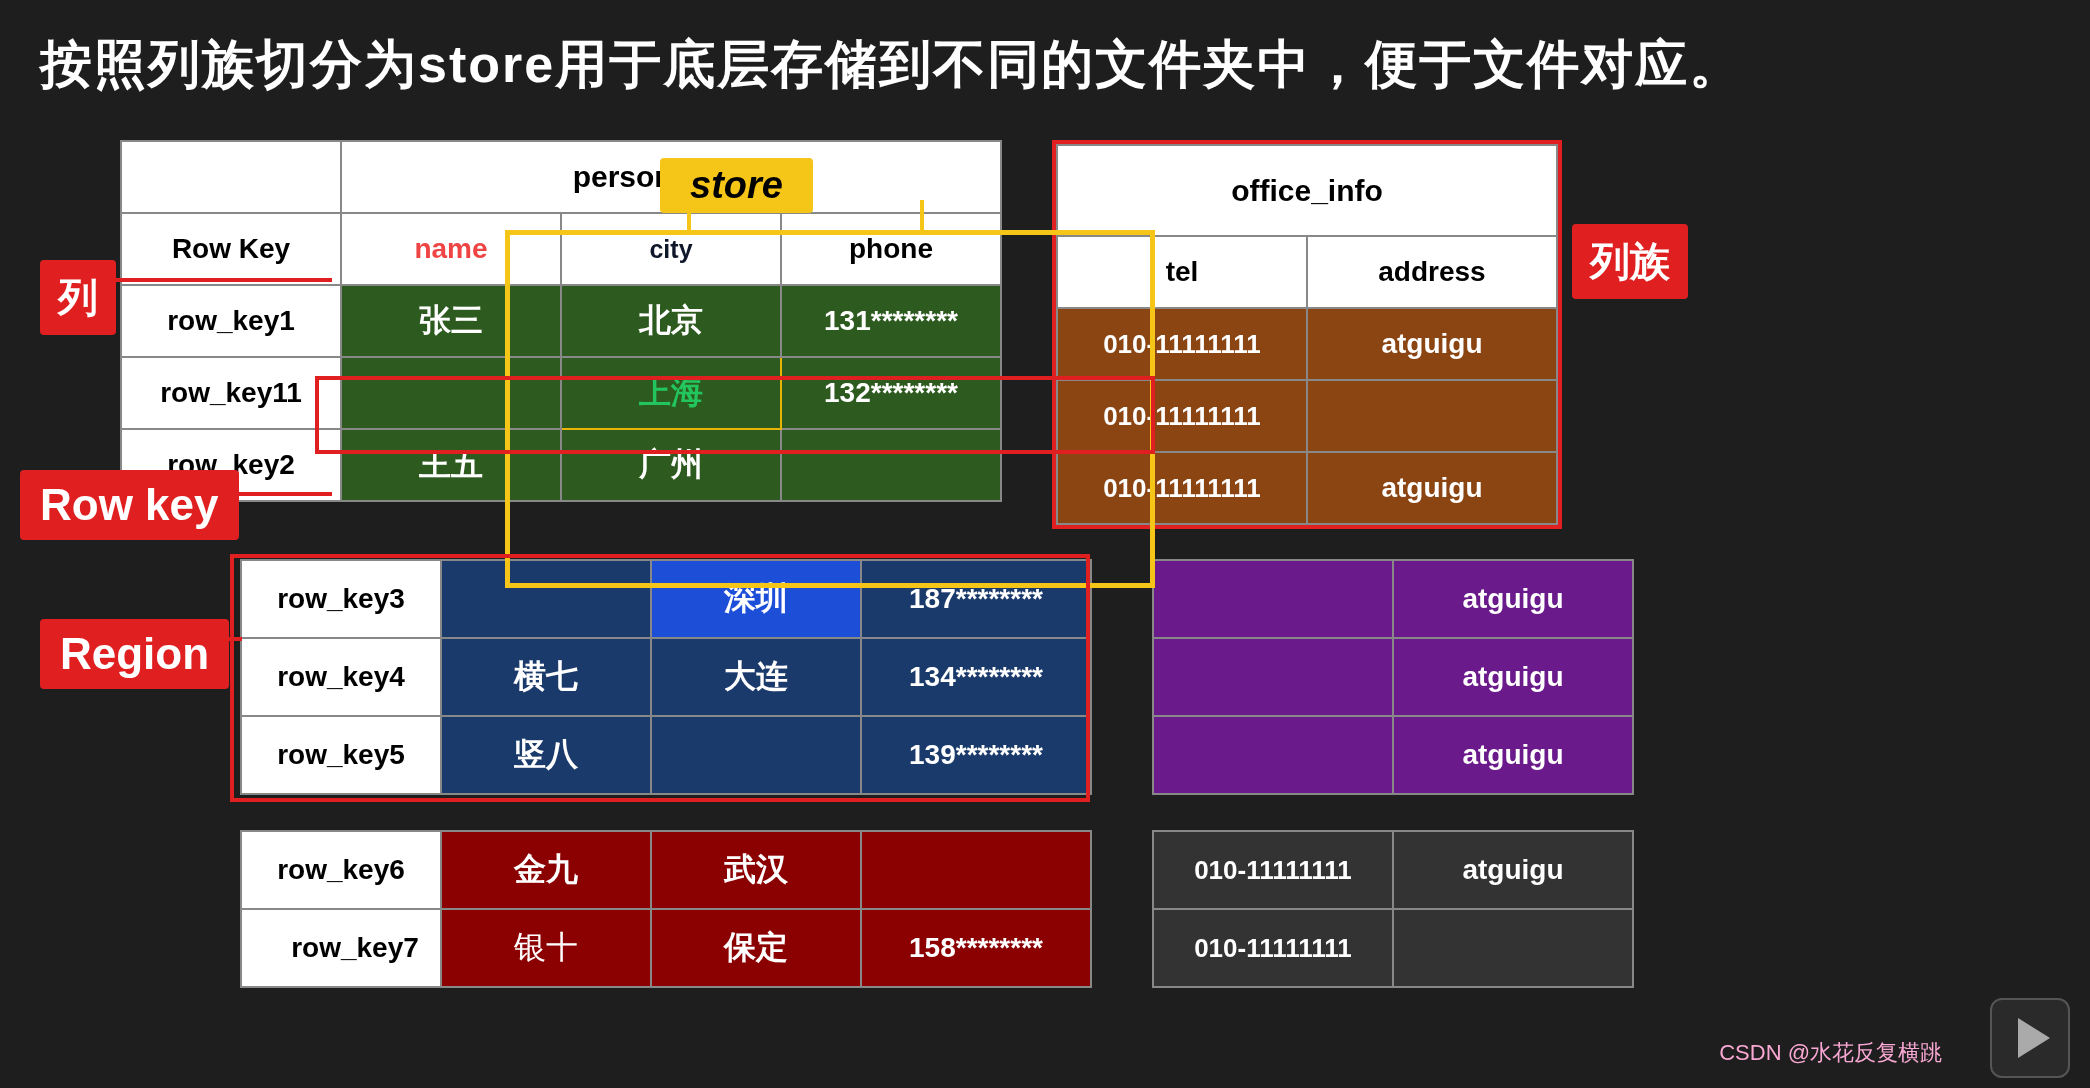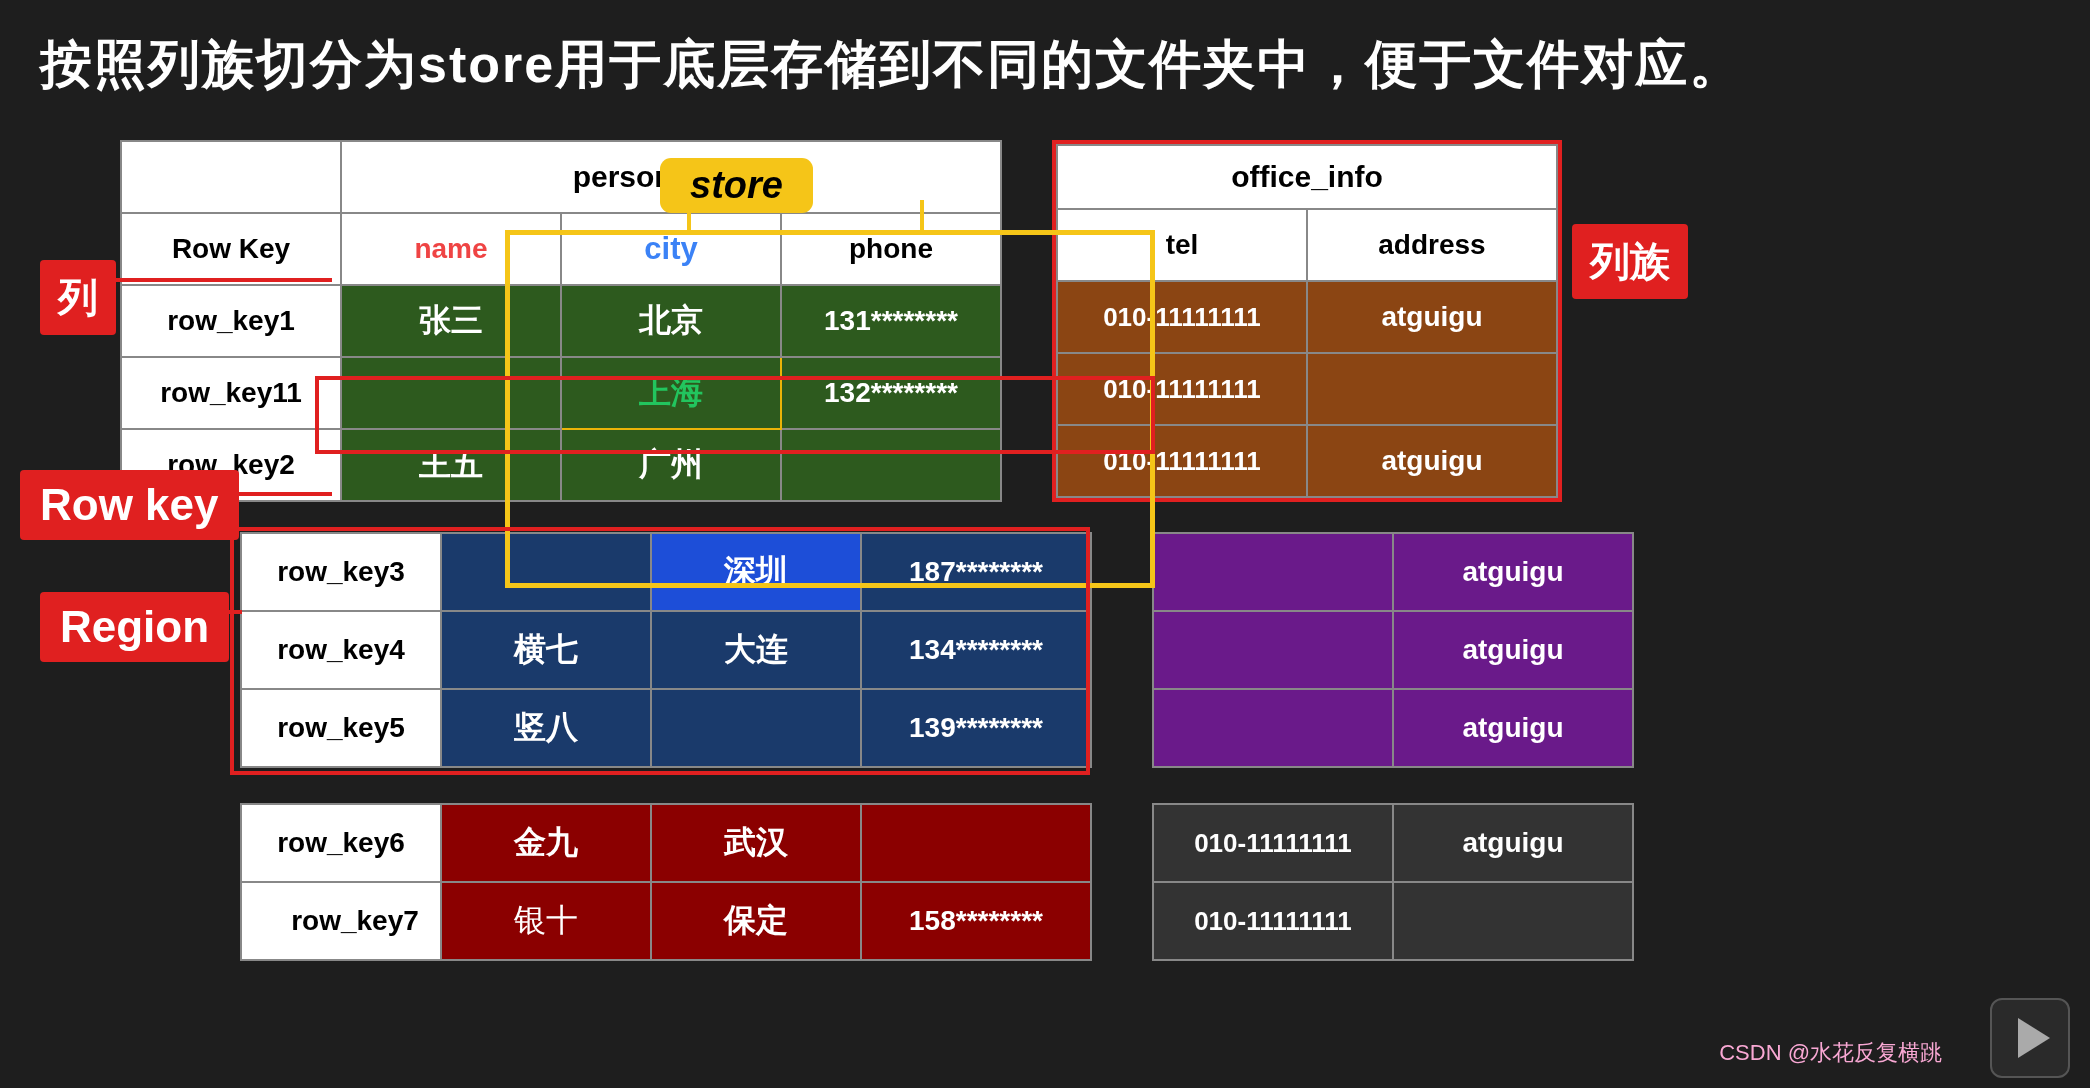--- a/index.html
+++ b/index.html
@@ -73,42 +73,42 @@
   <div class="title">按照列族切分为store用于底层存储到不同的文件夹中，便于文件对应。</div>
 
   <div style="position:relative; margin-left: 0;">
 
     <div style="position:relative; display:flex; align-items:flex-start; margin-bottom: 30px; margin-left: 80px;">
 
       <div style="position:absolute; left:-80px; top:120px; background:#e02020; color:white; font-size:40px; font-weight:bold; padding:10px 18px; border-radius:4px; z-index:10;">列</div>
 
       <div style="position:absolute; left:-28px; top:138px; width:240px; height:4px; background:#e02020; z-index:9;"></div>
 
-      <div style="position:absolute; top:18px; left:540px; background:#f5c518; color:#000; font-size:38px; font-weight:bold; font-style:italic; padding:6px 30px; border-radius:11px; z-index:10;">store</div>
+      <div style="position:absolute; top:18px; left:540px; background:#f5c518; color:#000; font-size:38px; font-weight:bold; font-style:italic; padding:6px 30px; border-radius:4px; z-index:10;">store</div>
 
       <div style="position:absolute; top:60px; left:567px; width:4px; height:30px; background:#f5c518; z-index:9;"></div>
       <div style="position:absolute; top:60px; left:800px; width:4px; height:30px; background:#f5c518; z-index:9;"></div>
 
       <div style="position:absolute; top:90px; left:385px; width:650px; height:358px; border:5px solid #f5c518; z-index:8; pointer-events:none;"></div>
 
       <div style="position:absolute; top:236px; left:195px; width:840px; height:78px; border:4px solid #e02020; z-index:9; pointer-events:none;"></div>
 
       <div style="position:relative;">
         <table class="tbl personal-table">
           <tbody>
 
             <tr class="header-row">
               <td style="background:#fff; color:#000; width:200px; border:2px solid #888;"></td>
               <td colspan="3" style="background:#fff; color:#000; font-size:30px; border:2px solid #888; width:660px;">personal_info</td>
             </tr>
 
             <tr class="col-header">
               <td style="background:#fff; color:#000; font-size:28px; border:2px solid #888;">Row Key</td>
               <td style="background:#fff; color:#ef4444; font-size:28px; border:2px solid #888;">name</td>
-              <td style="background:#fff; color:#3b82f6; font-size:31px; border:2px solid #888;">city</td>
+              <td style="background:#fff; color:#0f172a; font-size:25px; border:2px solid #888;">city</td>
               <td style="background:#fff; color:#000; font-size:28px; border:2px solid #888;">phone</td>
             </tr>
 
             <tr>
               <td style="background:#fff; color:#000; border:2px solid #888; font-size:28px;">row_key1</td>
               <td style="background:#2d5a1e; color:#fff; border:2px solid #888; font-size:32px;">张三</td>
               <td style="background:#2d5a1e; color:#fff; border:2px solid #888; font-size:32px;">北京</td>
               <td style="background:#2d5a1e; color:#fff; border:2px solid #888; font-size:28px;">131********</td>
             </tr>
 
@@ -134,21 +134,21 @@
       <div style="position:relative; border:4px solid #e02020; display:inline-block;">
 
         <div style="position:absolute; right:-130px; top:80px; background:#e02020; color:white; font-size:40px; font-weight:bold; padding:10px 18px; border-radius:4px; z-index:10;">列族</div>
 
         <div style="position:absolute; right:-98px; top:98px; width:80px; height:4px; background:#e02020; z-index:9;"></div>
 
         <table class="tbl office-table">
           <tbody>
 
             <tr>
-              <td colspan="2" style="background:#fff; color:#000; font-size:30px; border:2px solid #888; text-align:center; height:64px; width:500px;">office_info</td>
+              <td colspan="2" style="background:#fff; color:#000; font-size:30px; border:2px solid #888; text-align:center; height:91px; width:500px;">office_info</td>
             </tr>
 
             <tr>
               <td style="background:#fff; color:#000; font-size:28px; border:2px solid #888; text-align:center; width:250px; height:72px;">tel</td>
               <td style="background:#fff; color:#000; font-size:28px; border:2px solid #888; text-align:center; width:250px; height:72px;">address</td>
             </tr>
 
             <tr>
               <td style="background:#8B4513; color:#fff; border:2px solid #888; font-size:26px; font-weight:bold; text-align:center; height:72px;">010-11111111</td>
               <td style="background:#8B4513; color:#fff; border:2px solid #888; font-size:28px; font-weight:bold; text-align:center; height:72px;">atguigu</td>

